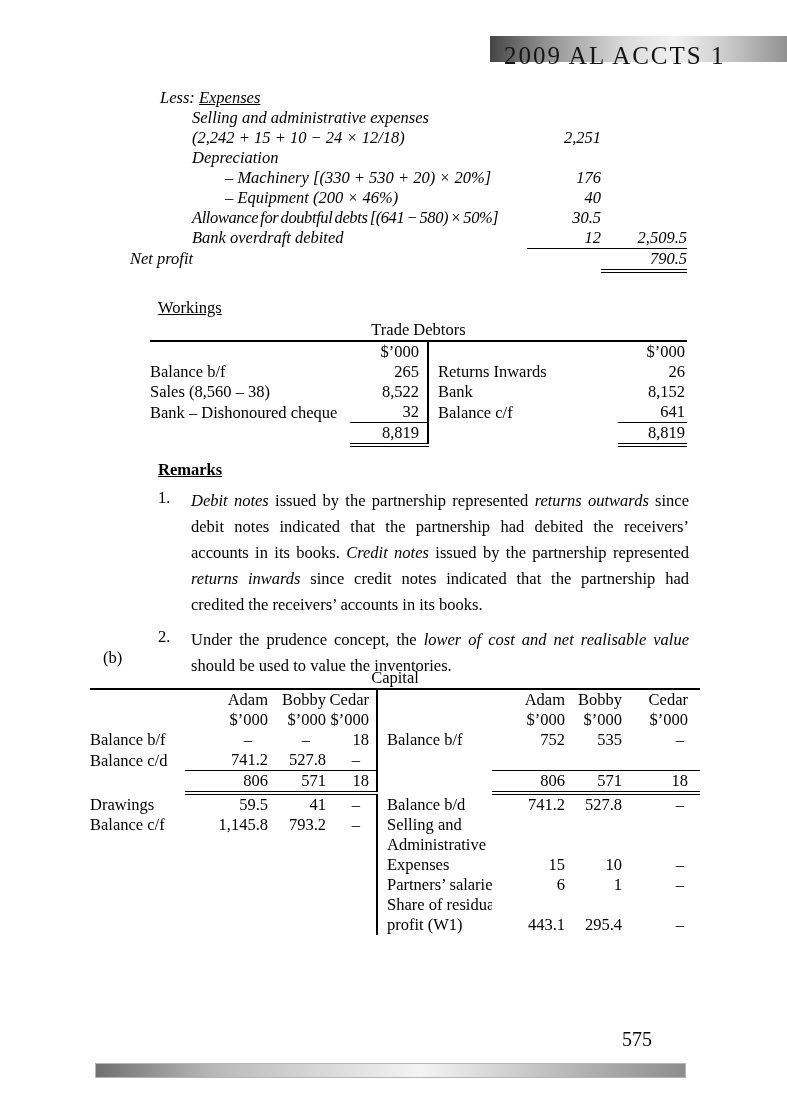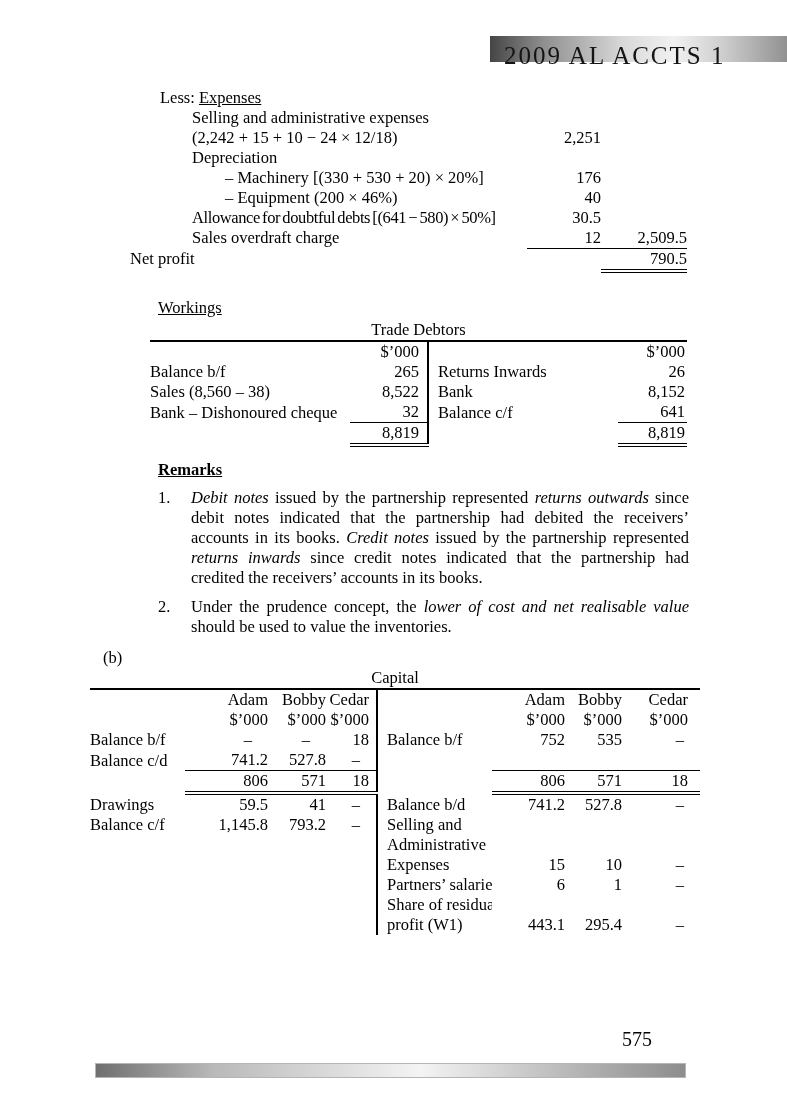--- a/index.html
+++ b/index.html
@@ -23,21 +23,21 @@
     position:absolute; left:95px; top:1063px; width:589px; height:13px;
     border:1px solid #b5b5b5;
     background:linear-gradient(to right,#6f6f6f 0%,#b9b9b9 20%,#f4f4f4 55%,#adadad 85%,#8d8d8d 100%);
   }
   .pagenum {
     position:absolute; top:1028px; left:587px; width:100px;
     text-align:center; font-size:20px;
   }
 
   
-  .income { position:absolute; left:130px; top:88px; width:557px; }
+  .income { position:absolute; left:130px; top:88px; width:557px;font-style:italic; }
   .exp-row { display:flex; line-height:20px; }
   .exp-label { flex:1 1 auto; }
   .ind1 { padding-left:30px; }
   .ind2 { padding-left:62px; }
   .ind3 { padding-left:95px; }
   .condensed { letter-spacing:-0.4px; word-spacing:-1.5px; }
   .c1 { width:74px; text-align:right; }
   .c2 { width:86px; text-align:right; }
   .u  { text-decoration:underline; }
   .ul1 { border-bottom:1px solid #000; }
@@ -75,21 +75,21 @@
   .capital col.cl  { width:115px; }
   .capital col.ca  { width:73px; } .capital col.cb { width:57px; } .capital col.cc { width:78px; }
   .capital td { line-height:21px; }
   .capital td.dcc { padding-right:7px; }
   .capital td.ccc { padding-right:12px; }
 
   
   .remarks { position:absolute; left:158px; top:488px; width:531px; }
   .remark-item { display:flex; margin-bottom:9px; }
   .remark-num { width:33px; flex:0 0 33px; line-height:19.5px; }
-  .remark-txt { flex:1; text-align:justify; line-height:20px; }
+  .remark-txt { flex:1; text-align:justify; line-height:26px; }
   .remark-txt em { font-style:italic; }
 </style>
 </head>
 <body>
 
 <div class="page">
 
   <div class="topbar"></div>
   <div class="topbar-title">2009 AL ACCTS 1</div>
 
@@ -123,21 +123,21 @@
       <div class="exp-label ind3">– Equipment (200 × 46%)</div>
       <div class="c1">40</div>
       <div class="c2"></div>
     </div>
     <div class="exp-row">
       <div class="exp-label ind2 condensed">Allowance for doubtful debts [(641 − 580) × 50%]</div>
       <div class="c1">30.5</div>
       <div class="c2"></div>
     </div>
     <div class="exp-row">
-      <div class="exp-label ind2">Sales overdraft charge</div>
+      <div class="exp-label ind2">Bank overdraft debited</div>
       <div class="c1 ul1">12</div>
       <div class="c2 ul1">2,509.5</div>
     </div>
     <div class="exp-row">
       <div class="exp-label">Net profit</div>
       <div class="c1"></div>
       <div class="c2 dul">790.5</div>
     </div>
   </div>
 

